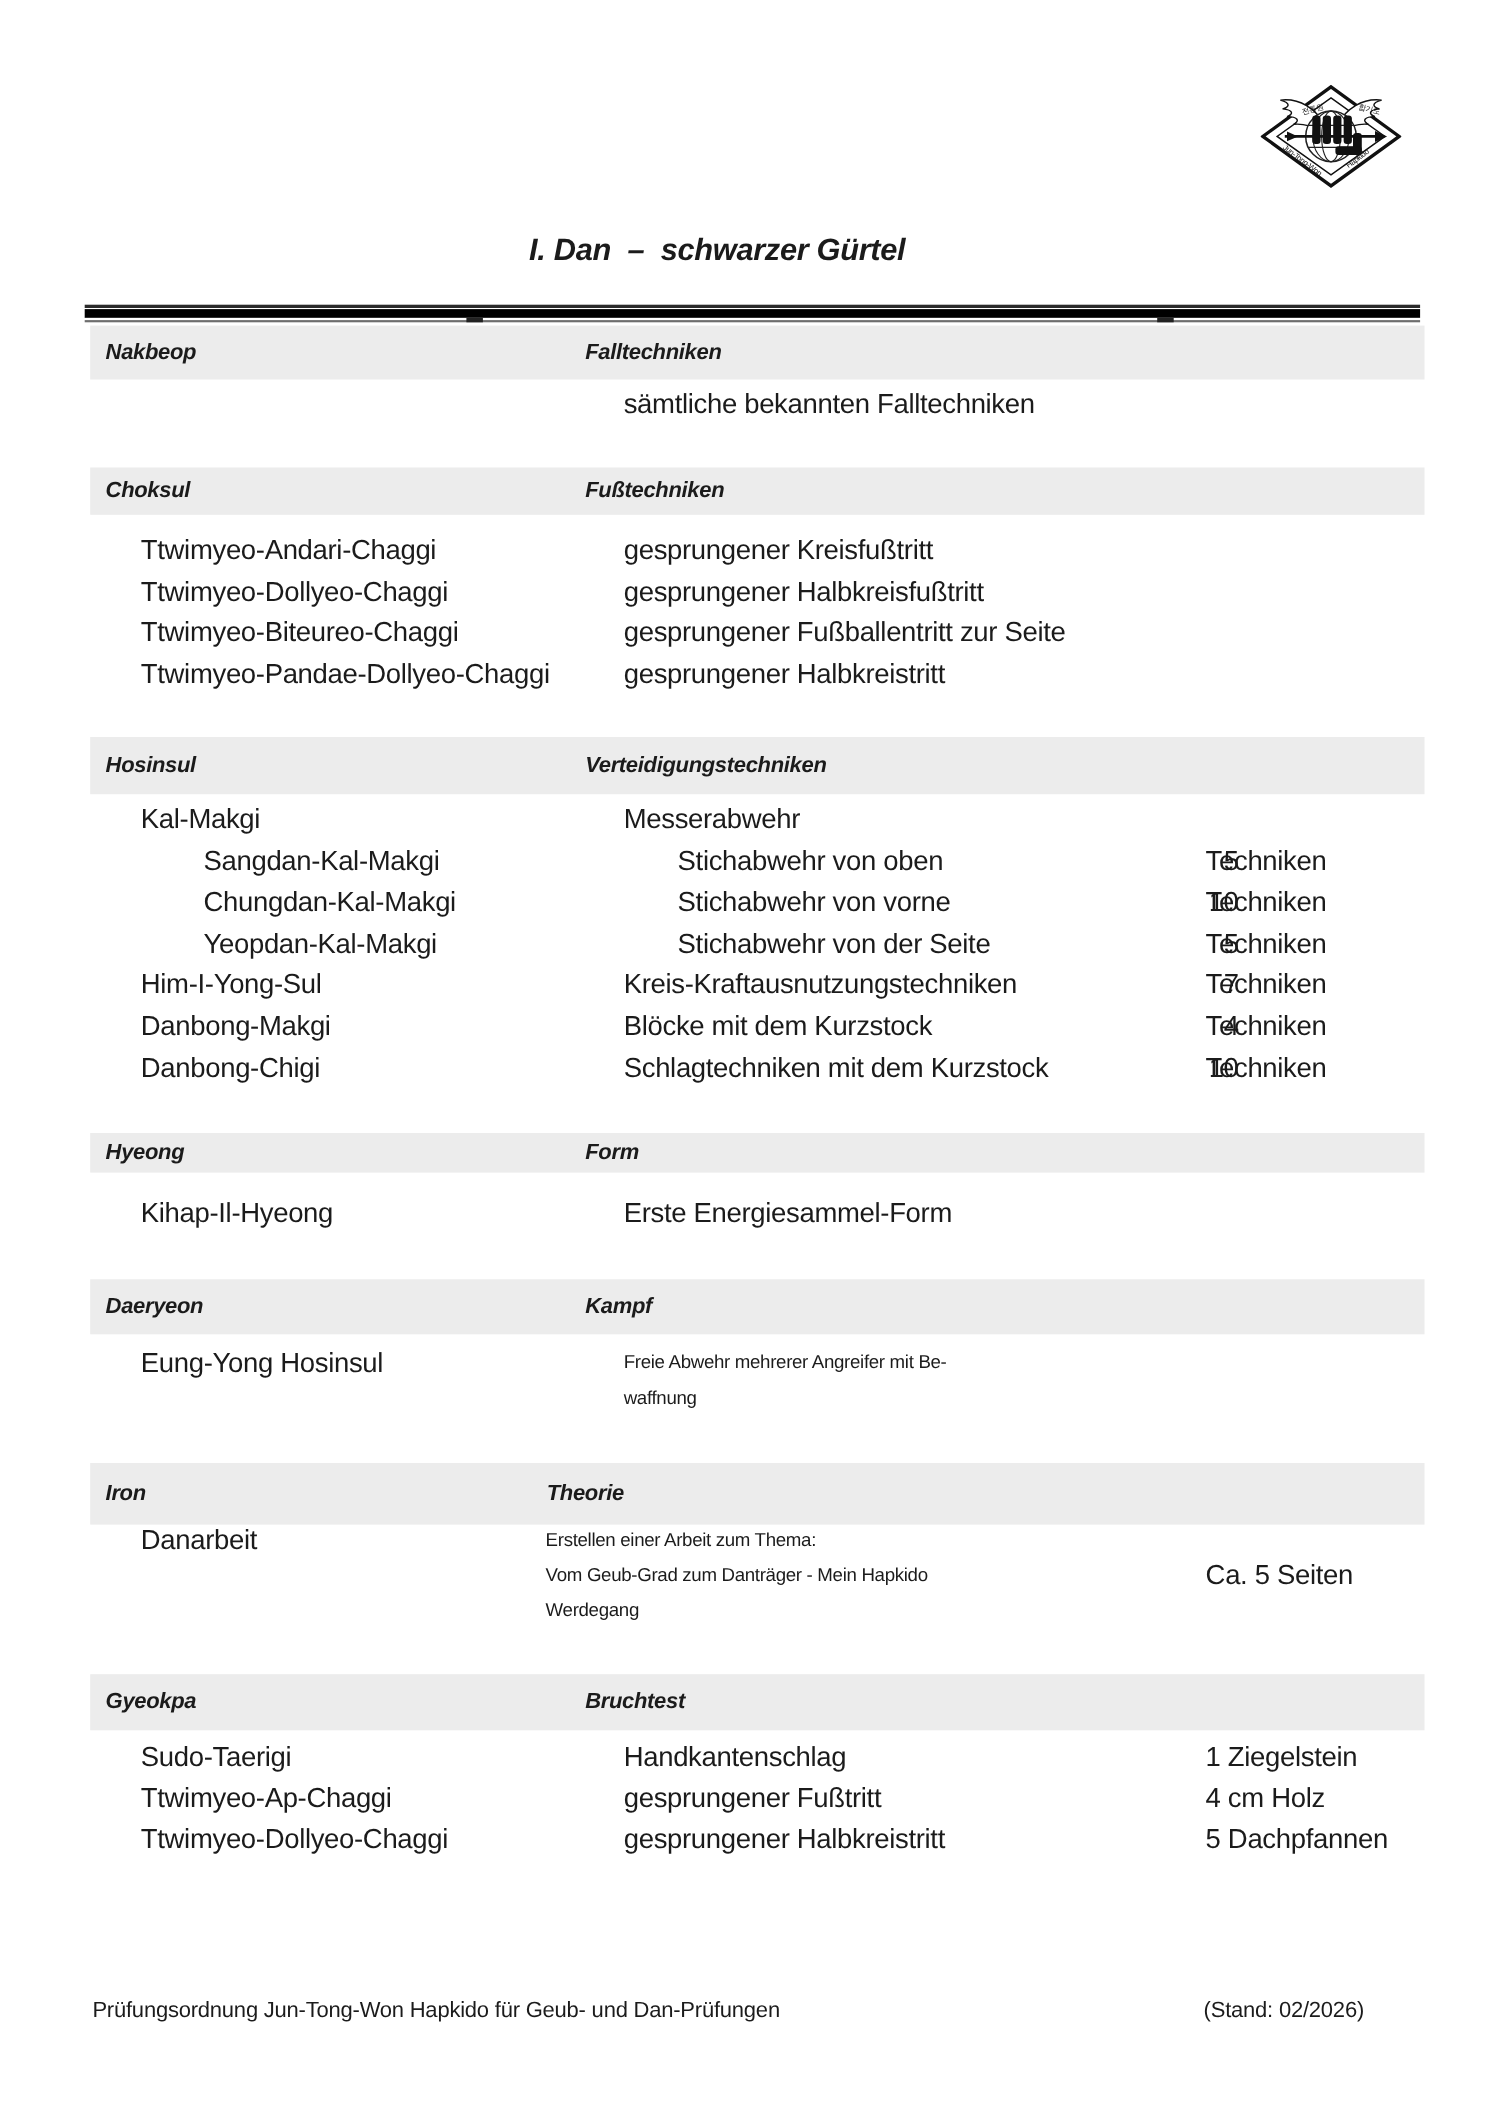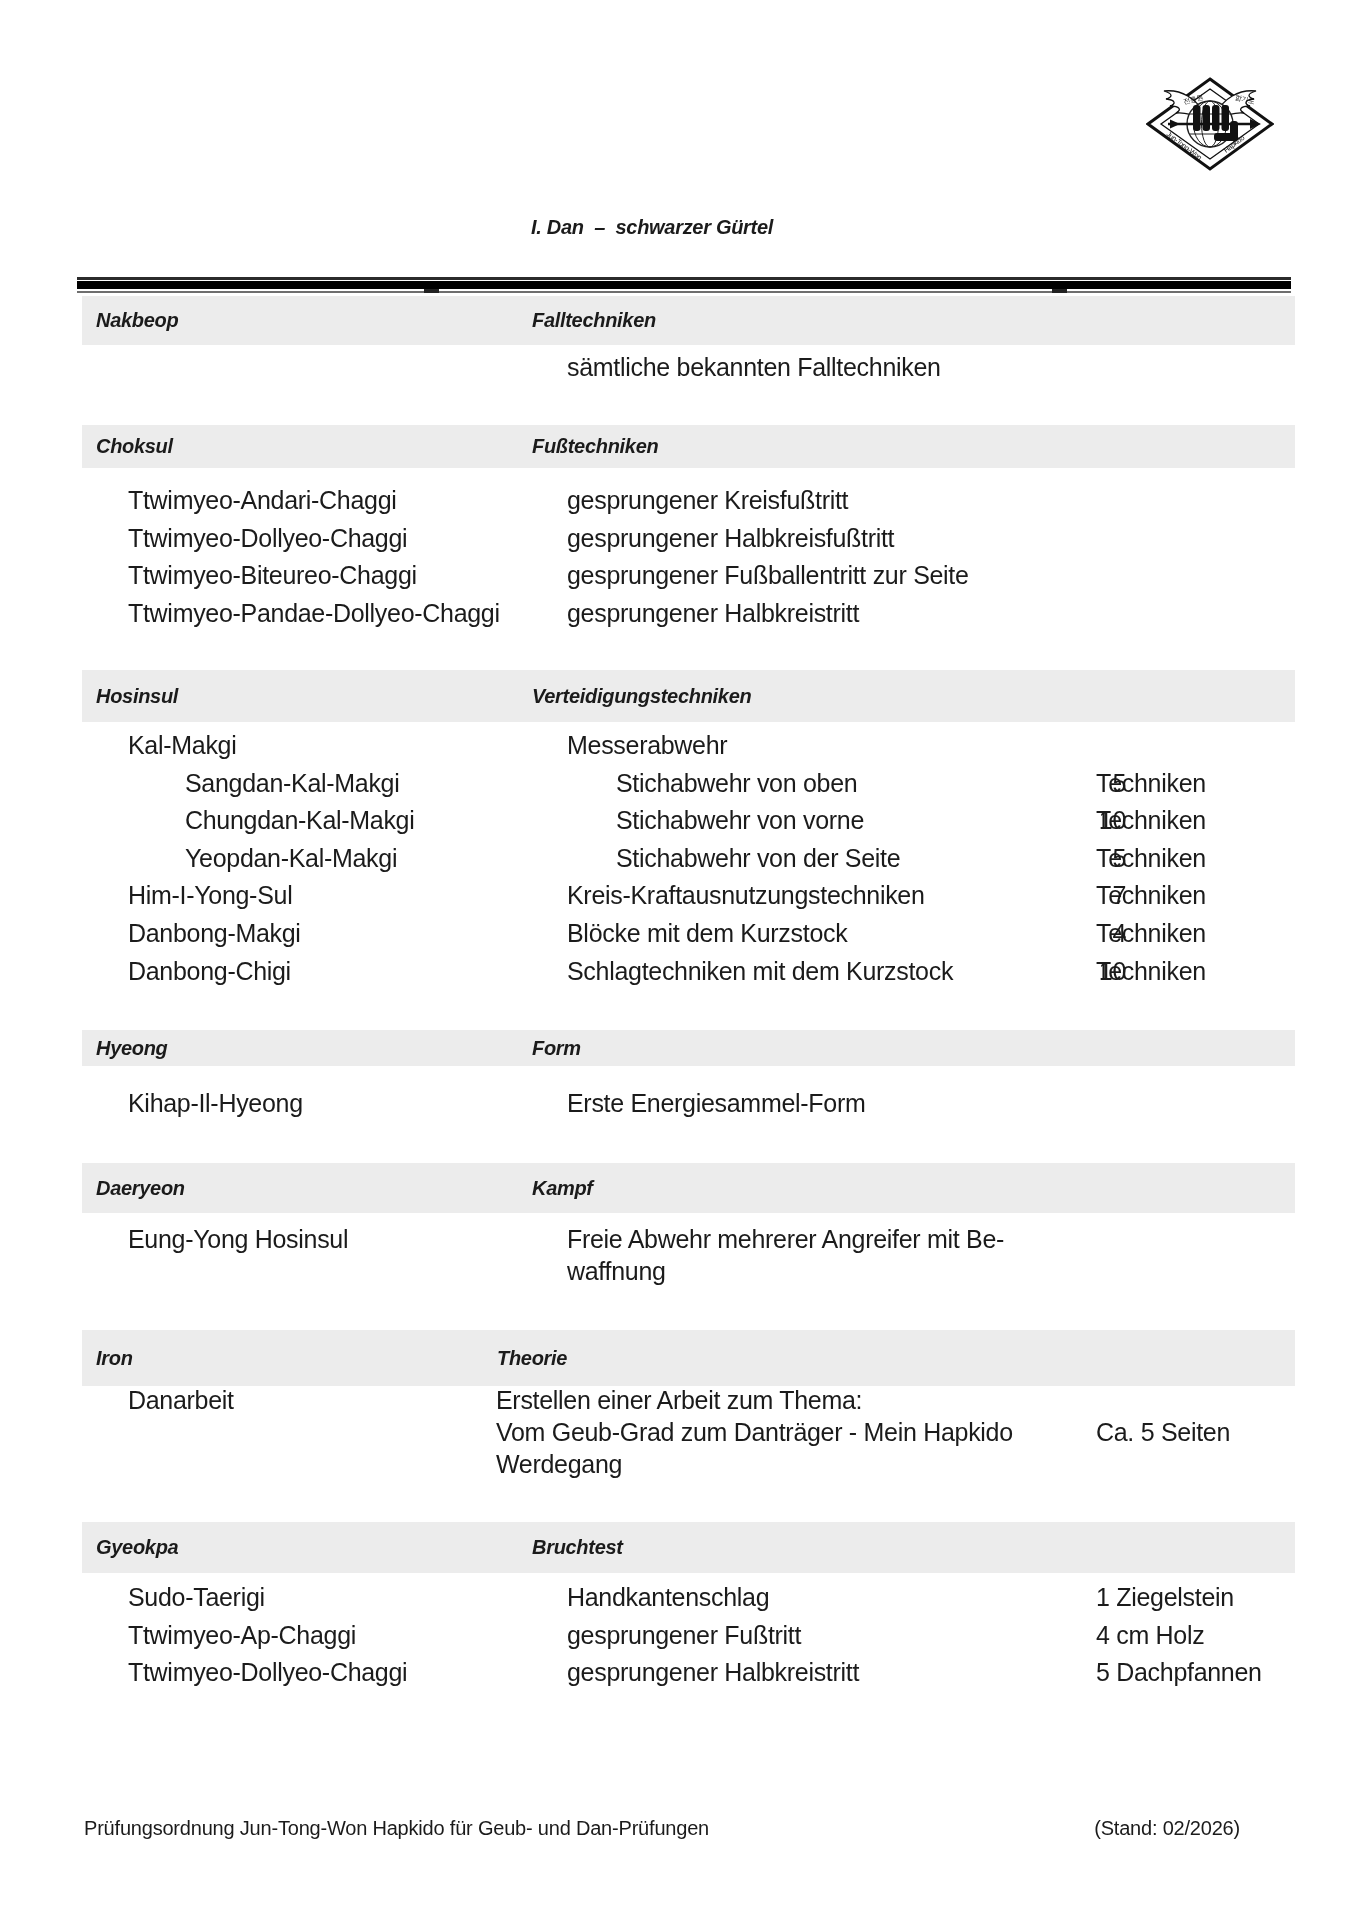--- a/index.html
+++ b/index.html
@@ -1,20 +1,20 @@
 <!DOCTYPE html>
 <html><head>
 <meta charset="utf-8">
 <style>
   html,body{margin:0;padding:0;background:#fff;}
   .page{position:relative;width:1357px;height:1920px;background:#ffffff;overflow:hidden;
         font-family:"Liberation Sans",sans-serif;color:#1b1b1b;letter-spacing:-0.3px;}
   .logo{position:absolute;left:1146px;top:77px;width:128px;height:94px;}
   .title{position:absolute;left:82px;top:206px;width:1140px;text-align:center;
-         font-size:20px;line-height:42px;font-weight:bold;font-style:italic;white-space:pre;}
+         font-size:28px;line-height:42px;font-weight:bold;font-style:italic;white-space:pre;}
   .rule{position:absolute;left:77px;top:277px;width:1214px;}
   .rule .t1{height:3px;background:#2b2b2b;}
   .rule .g1{height:1px;background:#ffffff;}
   .rule .t2{height:8px;background:#000000;}
   .rule .g2{height:2px;background:#ffffff;}
   .rule .t3{height:2px;background:#6e6e6e;}
   .artifact{position:absolute;top:289px;width:15px;height:4px;background:#222;}
   .band{position:absolute;left:82px;width:1213px;background:#ececec;}
   .bh{position:absolute;top:0;height:100%;display:flex;align-items:center;
       font-weight:bold;font-style:italic;font-size:20px;}
@@ -22,21 +22,21 @@
   .bh.l{left:450px;}
   .bh.l.shift{left:415px;}
   .r{position:absolute;left:0;width:1357px;height:34px;line-height:34px;font-size:25px;}
   .r span{position:absolute;top:0;white-space:pre;}
   .c1{left:128px;}
   .c1.sub{left:185px;}
   .c2{left:567px;}
   .c2.sub{left:616px;}
   .c3{left:1096px;}
   .cnt .num{display:inline-block;width:30px;text-align:right;margin-right:7px;}
-  .para{position:absolute;font-size:25px;line-height:32px;}
+  .para{position:absolute;font-size:17px;line-height:32px;}
   .para div{white-space:pre;}
   .lh32{line-height:32px;}
   .footer{position:absolute;top:1815px;left:0;width:1357px;font-size:20px;line-height:26px;letter-spacing:-0.2px;}
   .footer .fl{position:absolute;left:84px;top:0;white-space:pre;}
   .footer .fr{position:absolute;right:117px;top:0;white-space:pre;}
   svg text{font-family:"Liberation Sans",sans-serif;}
 </style>
 </head>
 <body>
 

